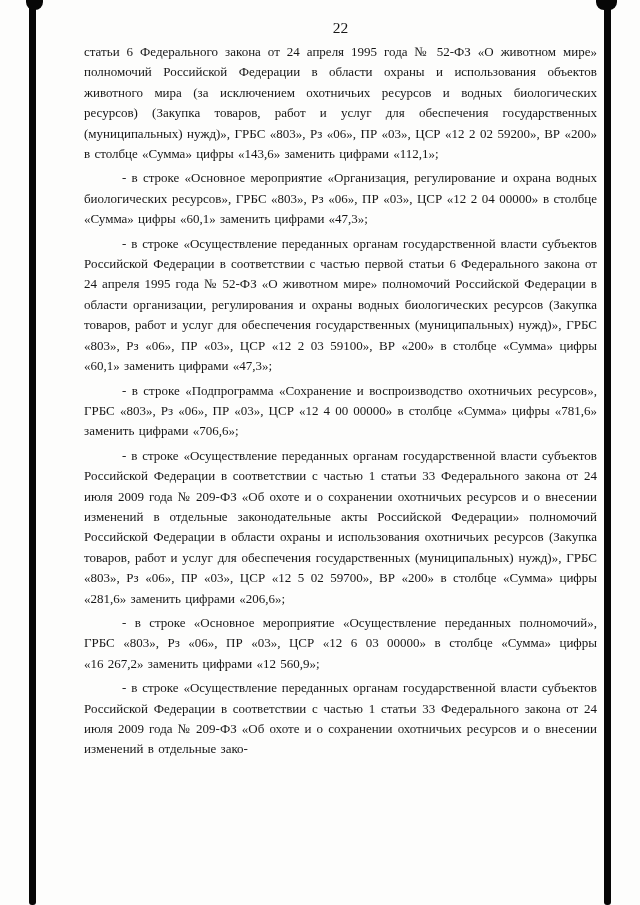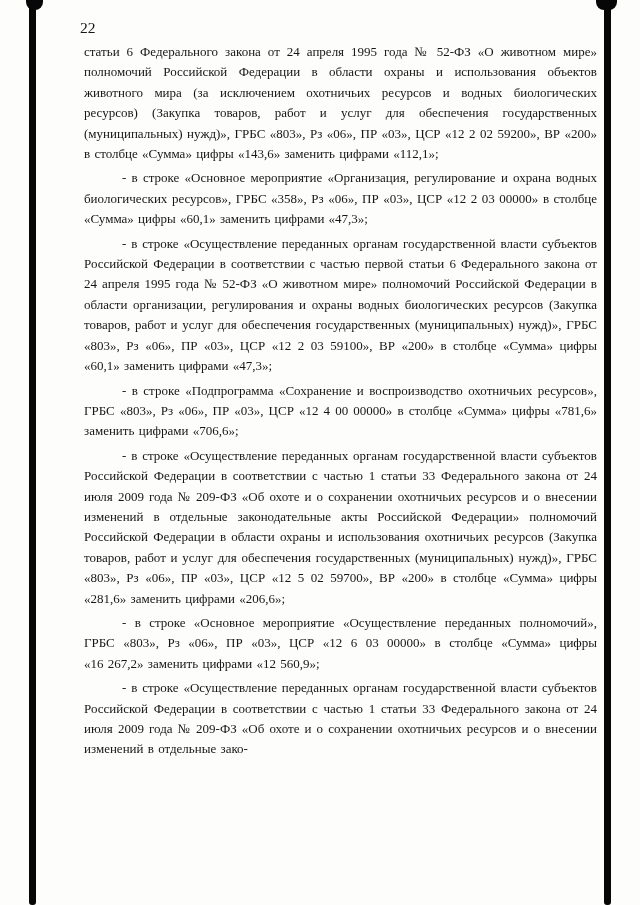--- a/index.html
+++ b/index.html
@@ -32,21 +32,21 @@
   .edge-cap-left  { left: 26px;  top: 0; width: 17px; height: 10px; }
   .edge-cap-right { left: 596px; top: 0; width: 21px; height: 10px; }
 
   .content {
     position: absolute;
     left: 80px;
     top: 18px;
     width: 521px;
   }
   .page-number {
-    text-align: left;
+    text-align: center;
     font-size: 15.5px;
     line-height: 20px;
     margin-bottom: 3px;
   }
   .body-text p {
     margin: 4px;
     font-size: 13px;
     line-height: 20.4px;
     text-align: justify;
     text-indent: 38px;
@@ -64,21 +64,21 @@
   <div class="edge-bar edge-left"></div>
   <div class="edge-bar edge-right"></div>
   <div class="edge-cap edge-cap-left"></div>
   <div class="edge-cap edge-cap-right"></div>
 
   <div class="content">
     <div class="page-number">22</div>
 
     <div class="body-text">
       <p class="no-indent">статьи 6 Федерального закона от 24 апреля 1995 года № 52-ФЗ «О животном мире» полномочий Российской Федерации в области охраны и использования объектов животного мира (за исключением охотничьих ресурсов и водных биологических ресурсов) (Закупка товаров, работ и услуг для обеспечения государственных (муниципальных) нужд)», ГРБС «803», Рз «06», ПР «03», ЦСР «12 2 02 59200», ВР «200» в столбце «Сумма» цифры «143,6» заменить цифрами «112,1»;</p>
-      <p>- в строке «Основное мероприятие «Организация, регулирование и охрана водных биологических ресурсов», ГРБС «358», Рз «06», ПР «03», ЦСР «12 2 03 00000» в столбце «Сумма» цифры «60,1» заменить цифрами «47,3»;</p>
+      <p>- в строке «Основное мероприятие «Организация, регулирование и охрана водных биологических ресурсов», ГРБС «803», Рз «06», ПР «03», ЦСР «12 2 04 00000» в столбце «Сумма» цифры «60,1» заменить цифрами «47,3»;</p>
       <p>- в строке «Осуществление переданных органам государственной власти субъектов Российской Федерации в соответствии с частью первой статьи 6 Федерального закона от 24 апреля 1995 года № 52-ФЗ «О животном мире» полномочий Российской Федерации в области организации, регулирования и охраны водных биологических ресурсов (Закупка товаров, работ и услуг для обеспечения государственных (муниципальных) нужд)», ГРБС «803», Рз «06», ПР «03», ЦСР «12 2 03 59100», ВР «200» в столбце «Сумма» цифры «60,1» заменить цифрами «47,3»;</p>
       <p>- в строке «Подпрограмма «Сохранение и воспроизводство охотничьих ресурсов», ГРБС «803», Рз «06», ПР «03», ЦСР «12 4 00 00000» в столбце «Сумма» цифры «781,6» заменить цифрами «706,6»;</p>
       <p>- в строке «Осуществление переданных органам государственной власти субъектов Российской Федерации в соответствии с частью 1 статьи 33 Федерального закона от 24 июля 2009 года № 209-ФЗ «Об охоте и о сохранении охотничьих ресурсов и о внесении изменений в отдельные законодательные акты Российской Федерации» полномочий Российской Федерации в области охраны и использования охотничьих ресурсов (Закупка товаров, работ и услуг для обеспечения государственных (муниципальных) нужд)», ГРБС «803», Рз «06», ПР «03», ЦСР «12 5 02 59700», ВР «200» в столбце «Сумма» цифры «281,6» заменить цифрами «206,6»;</p>
       <p>- в строке «Основное мероприятие «Осуществление переданных полномочий», ГРБС «803», Рз «06», ПР «03», ЦСР «12 6 03 00000» в столбце «Сумма» цифры «16&nbsp;267,2» заменить цифрами «12&nbsp;560,9»;</p>
       <p>- в строке «Осуществление переданных органам государственной власти субъектов Российской Федерации в соответствии с частью 1 статьи 33 Федерального закона от 24 июля 2009 года № 209-ФЗ «Об охоте и о сохранении охотничьих ресурсов и о внесении изменений в отдельные зако-</p>
     </div>
   </div>
 
 </div>
 

